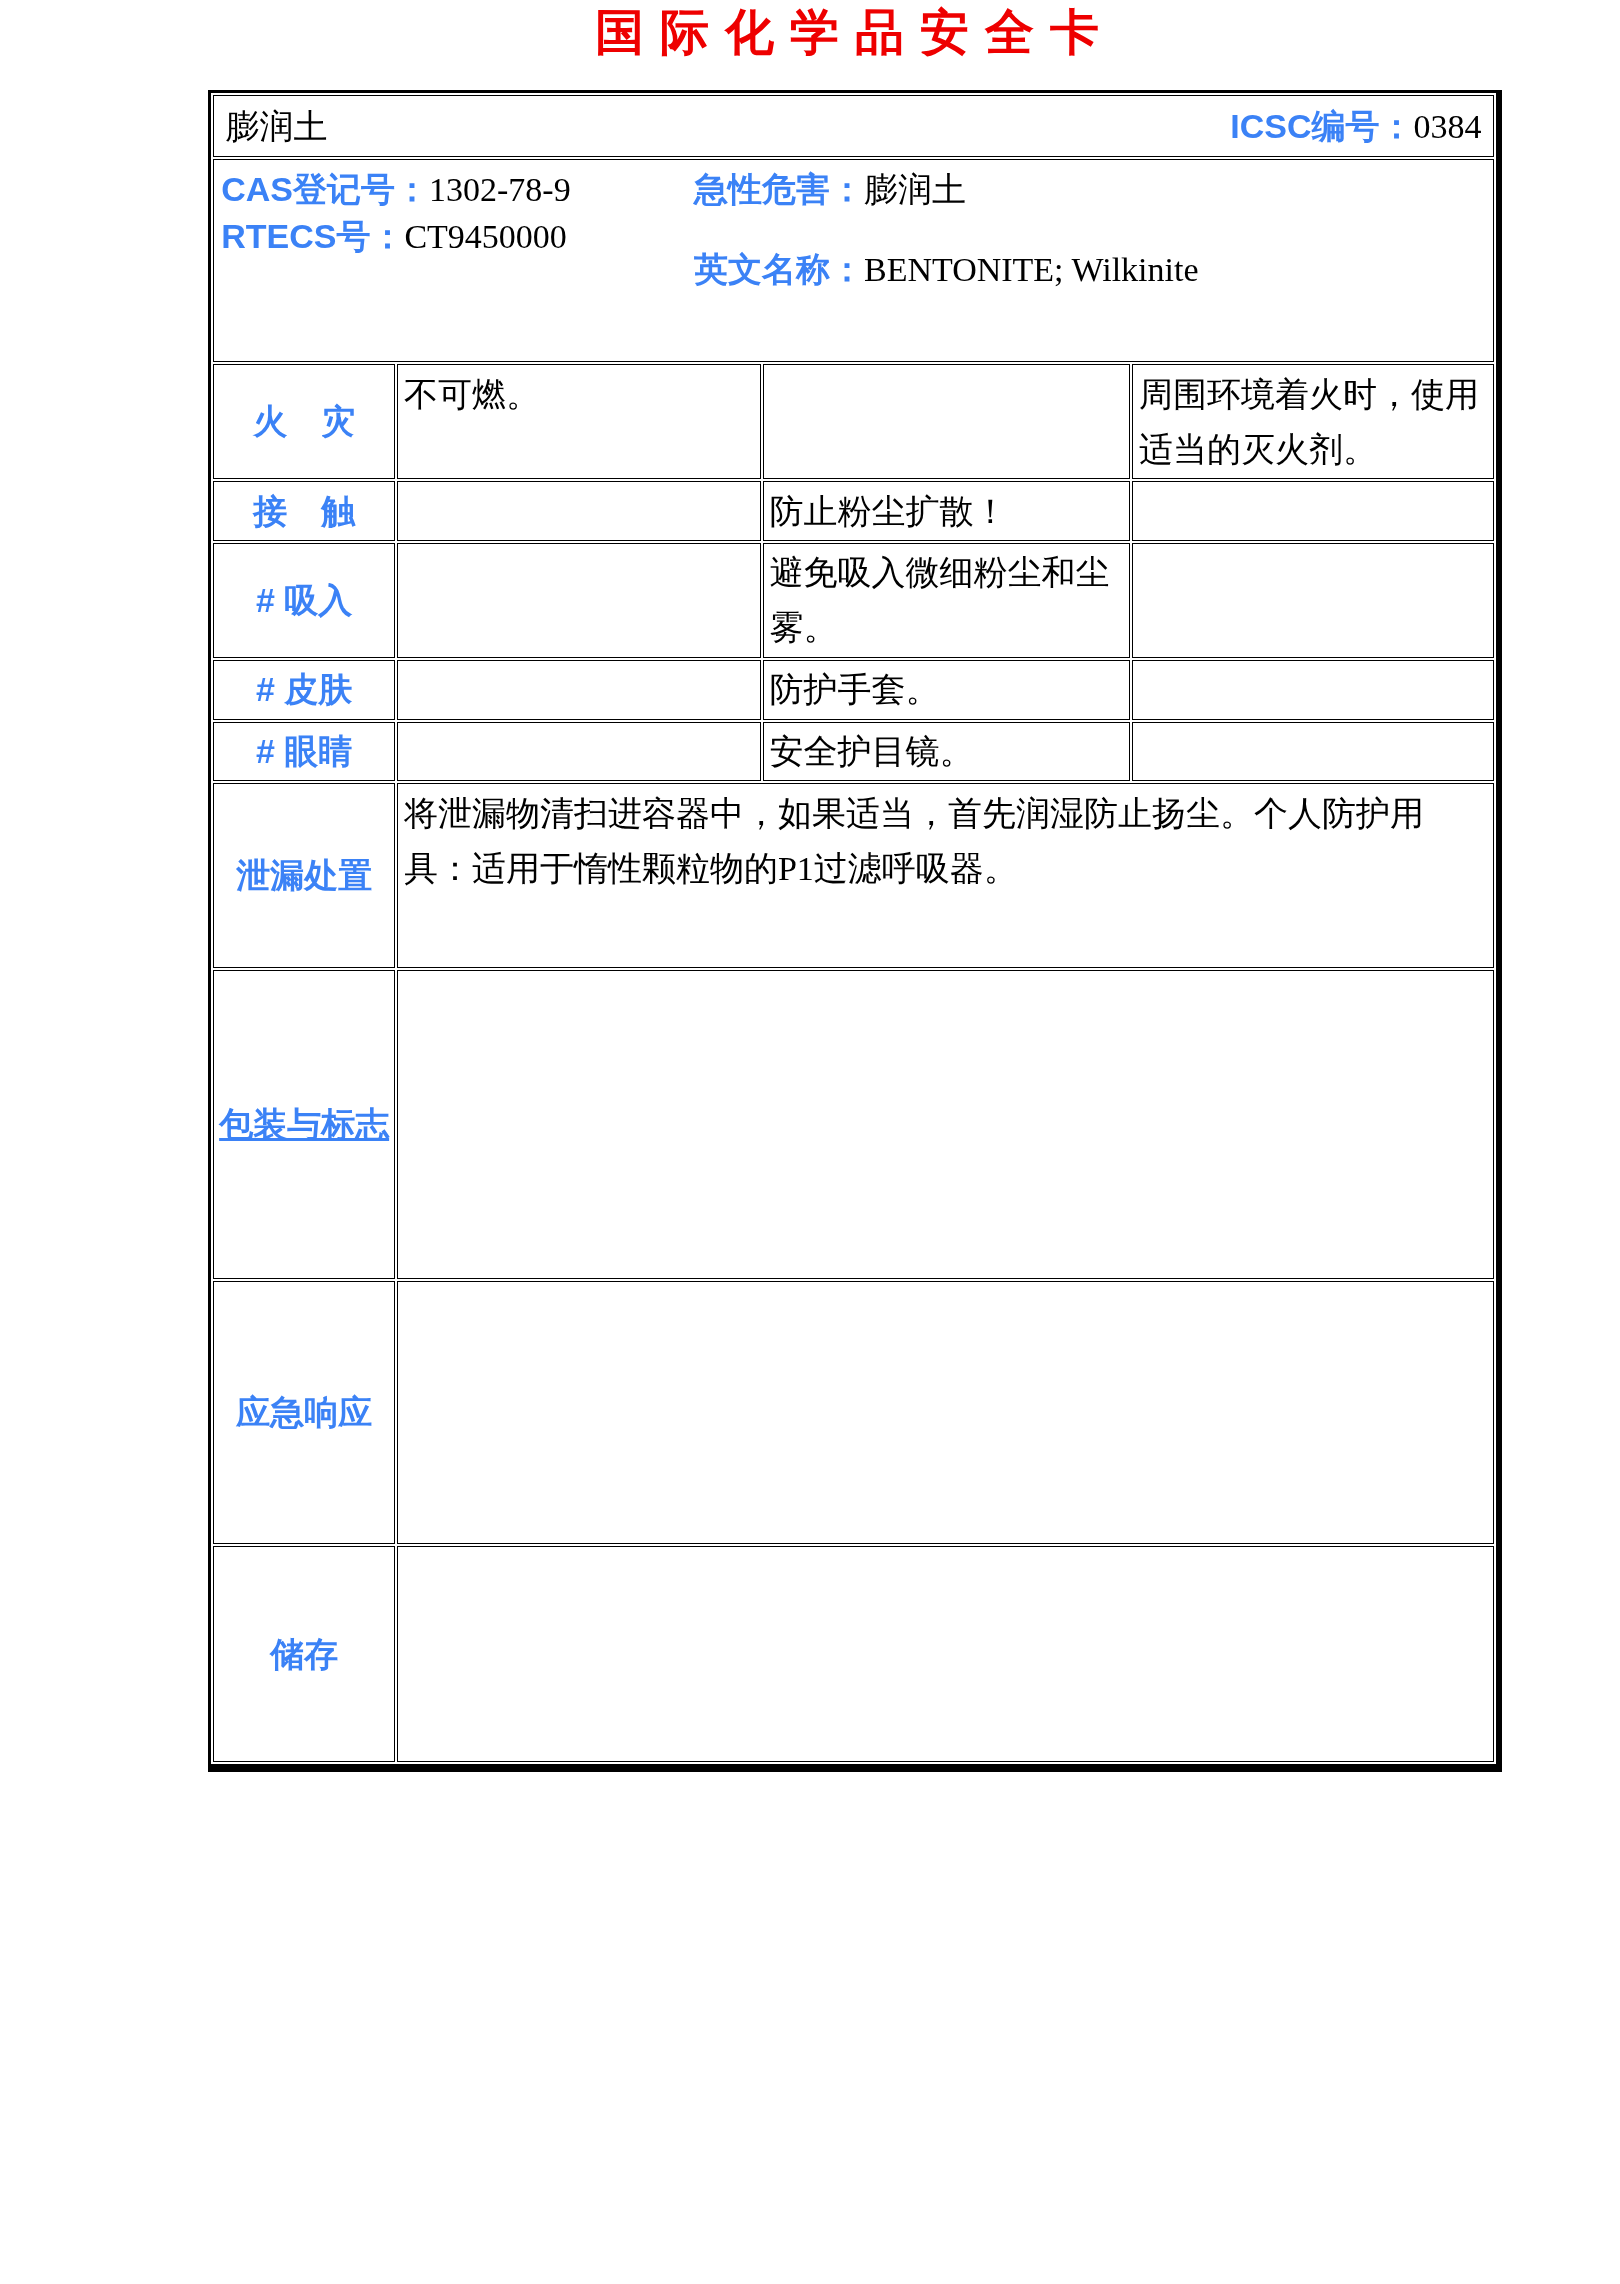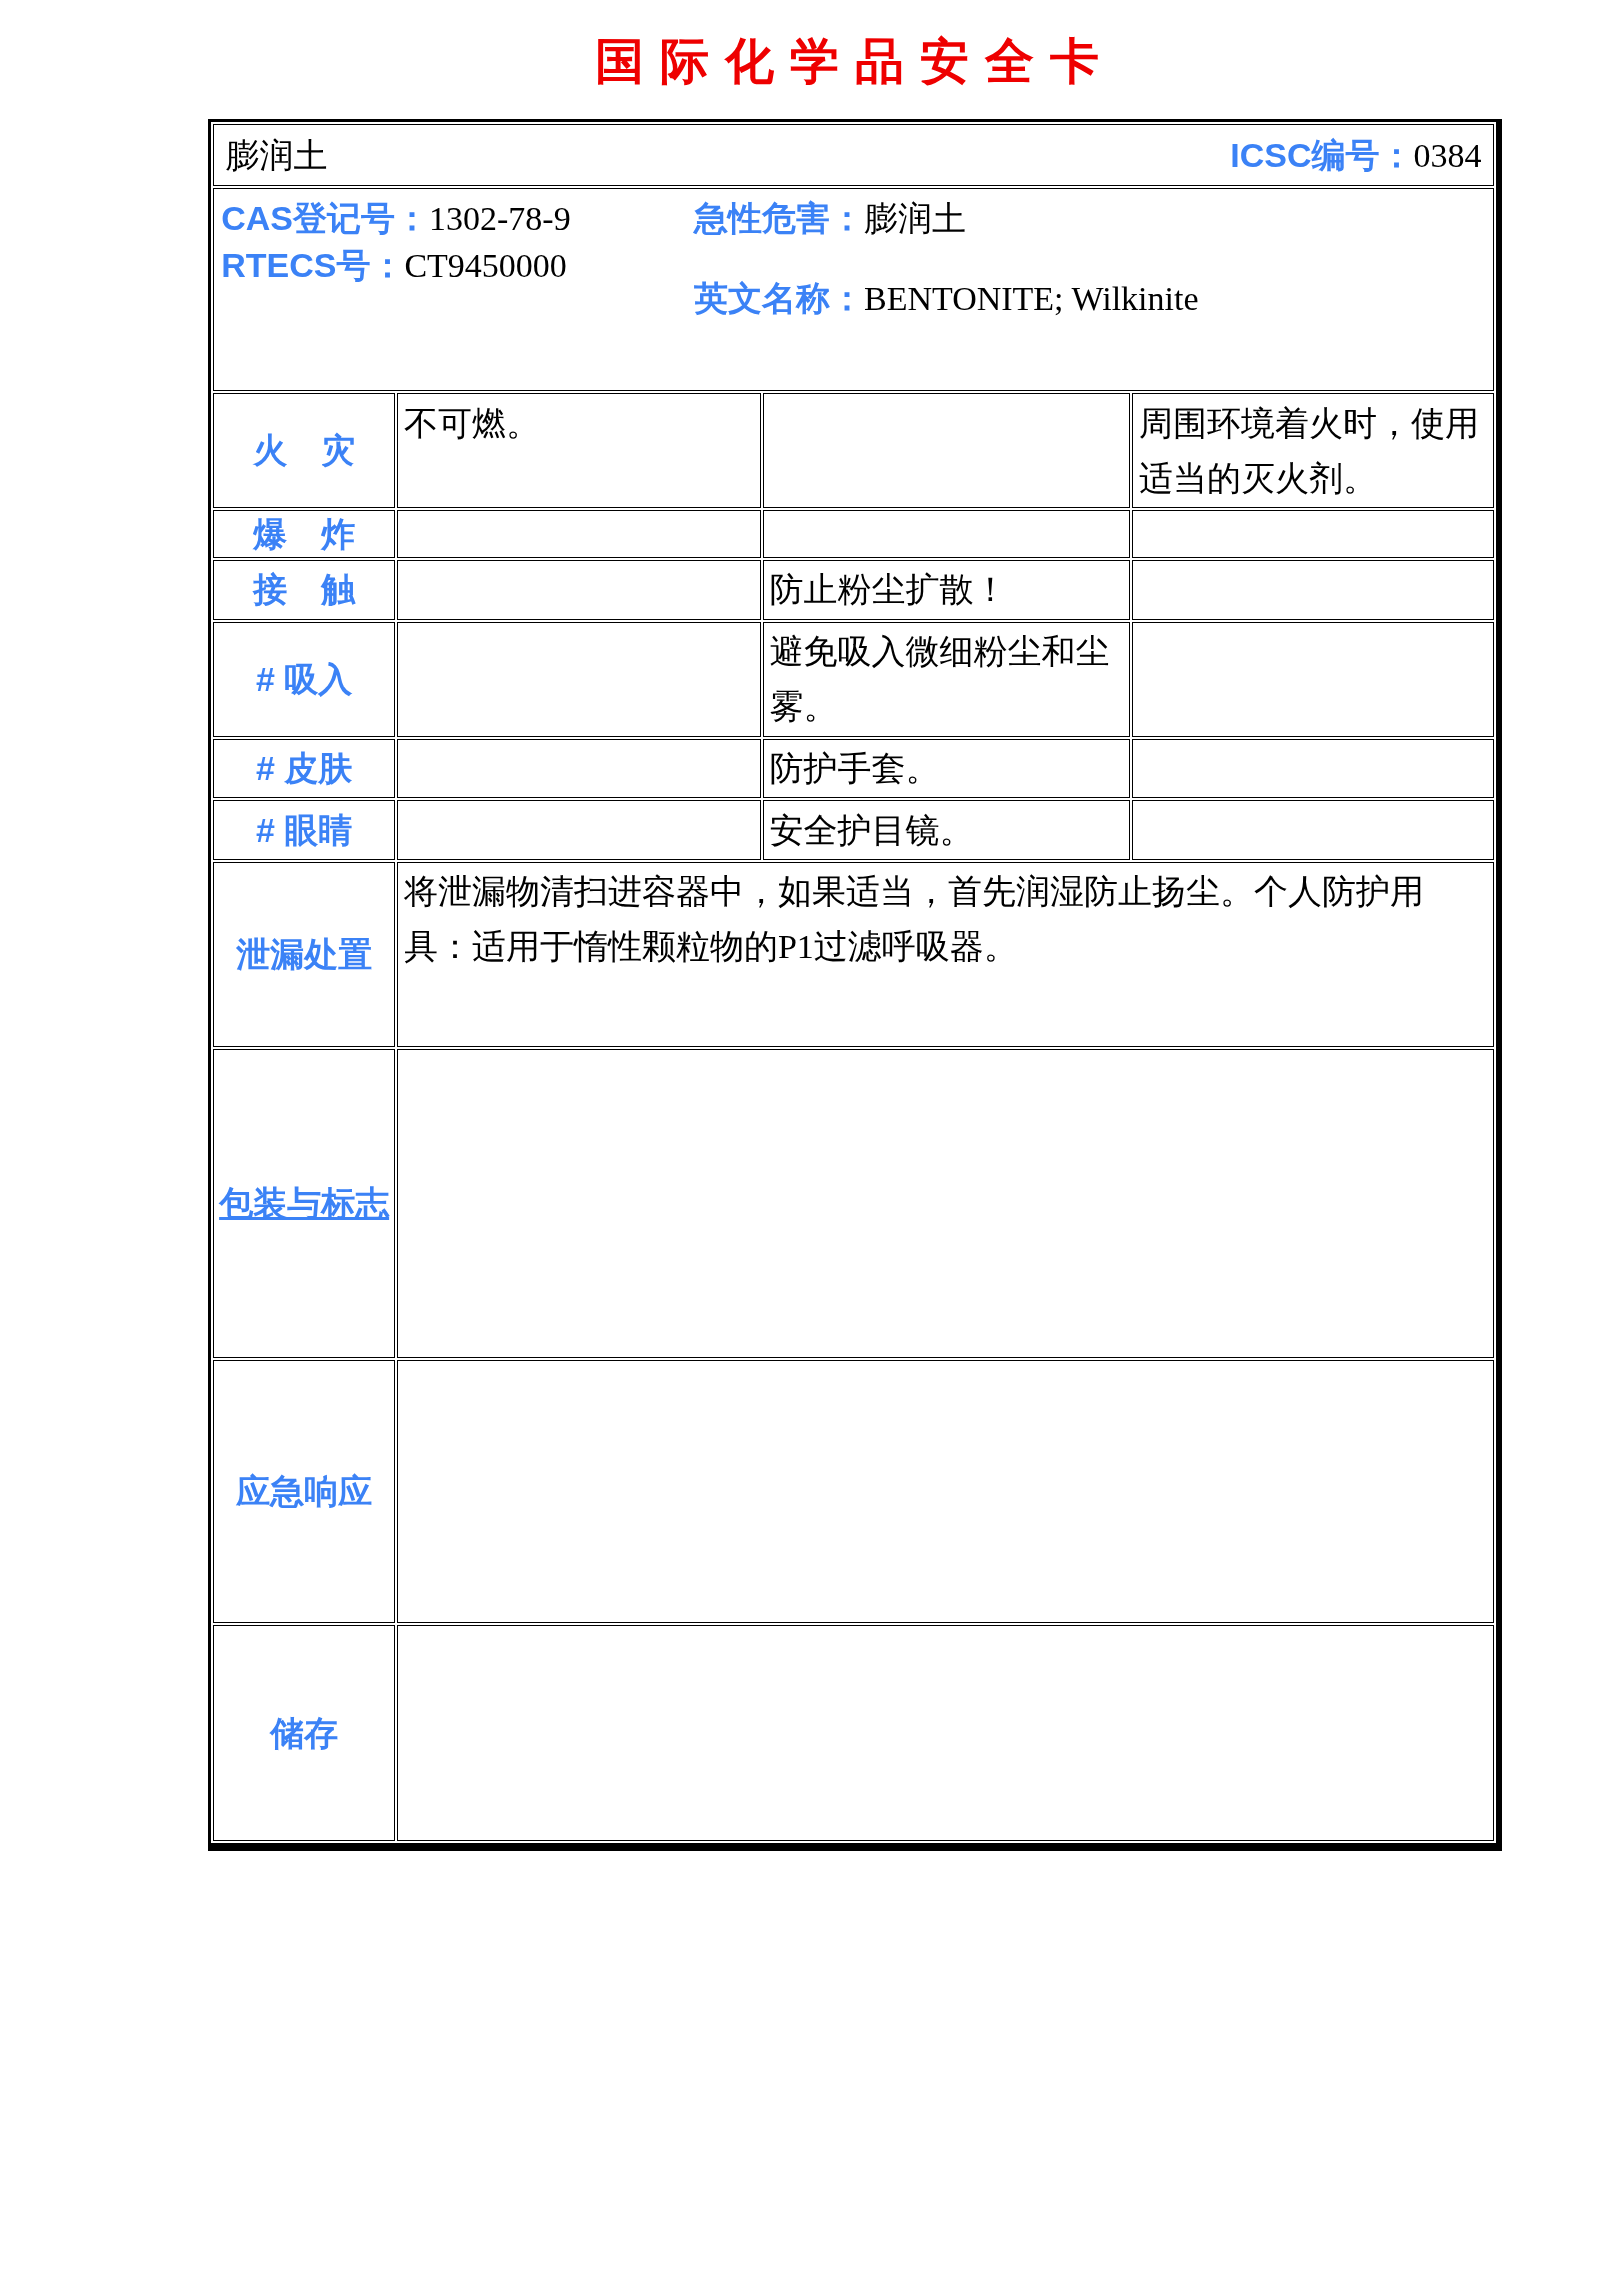--- a/index.html
+++ b/index.html
@@ -6,21 +6,20 @@
   html,body { background:#ffffff; }
   body {
     width:1621px; height:2284px;
     position:relative; overflow:hidden;
     font-family:"Liberation Serif","DejaVu Serif",serif;
     color:#000;
   }
   .page {
     width:1294px;
     margin-left:208px;
-    padding-top:29px;
     border-radius:11px;
   }
   .doc-title {
     text-align:center;
     font-size:49px;
     font-weight:bold;
     color:#ee0000;
     letter-spacing:16px;
     font-family:"Liberation Serif","DejaVu Serif",serif;
     white-space:nowrap;
@@ -154,26 +153,20 @@
     </tr>
 
 
     <tr class="h-fire">
       <td class="rowlabel blue">火　灾</td>
       <td class="content">不可燃。</td>
       <td class="content"></td>
       <td class="content">周围环境着火时，使用适当的灭火剂。</td>
     </tr>
 
-    <tr class="h-expl">
-      <td class="rowlabel blue">爆　炸</td>
-      <td class="content"></td>
-      <td class="content"></td>
-      <td class="content"></td>
-    </tr>
 
     <tr class="h-cont">
       <td class="rowlabel blue">接　触</td>
       <td class="content"></td>
       <td class="content">防止粉尘扩散！</td>
       <td class="content"></td>
     </tr>
 
     <tr class="h-inh">
       <td class="rowlabel blue"># 吸入</td>

